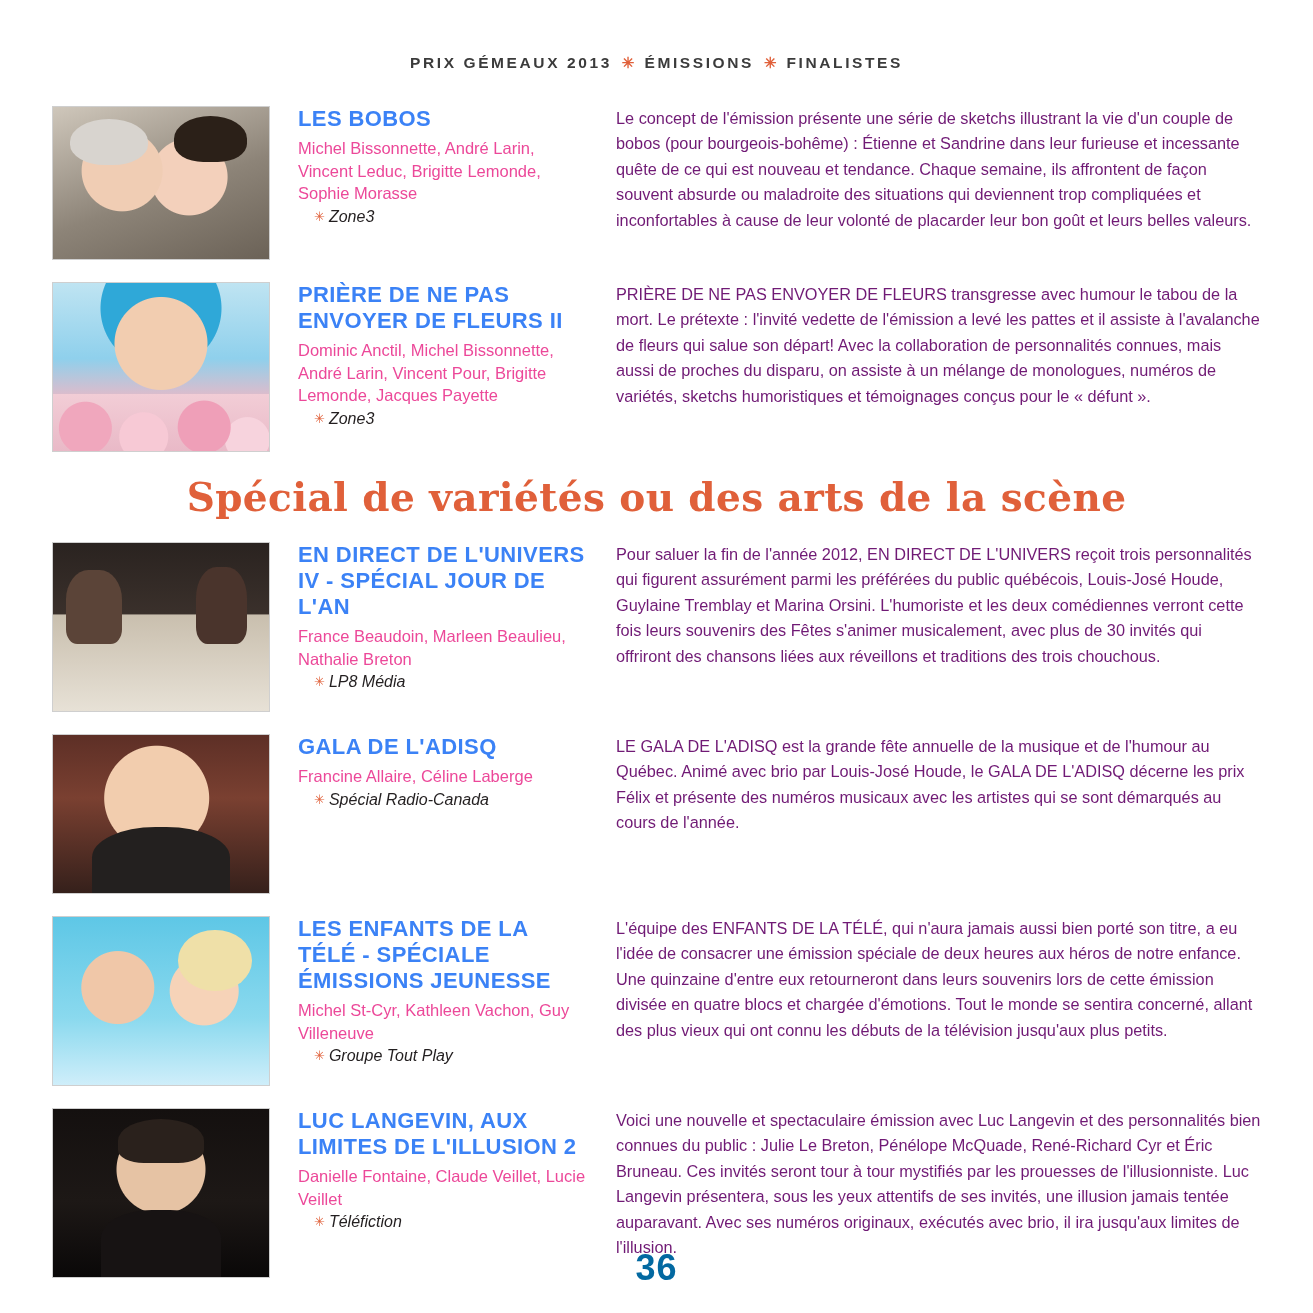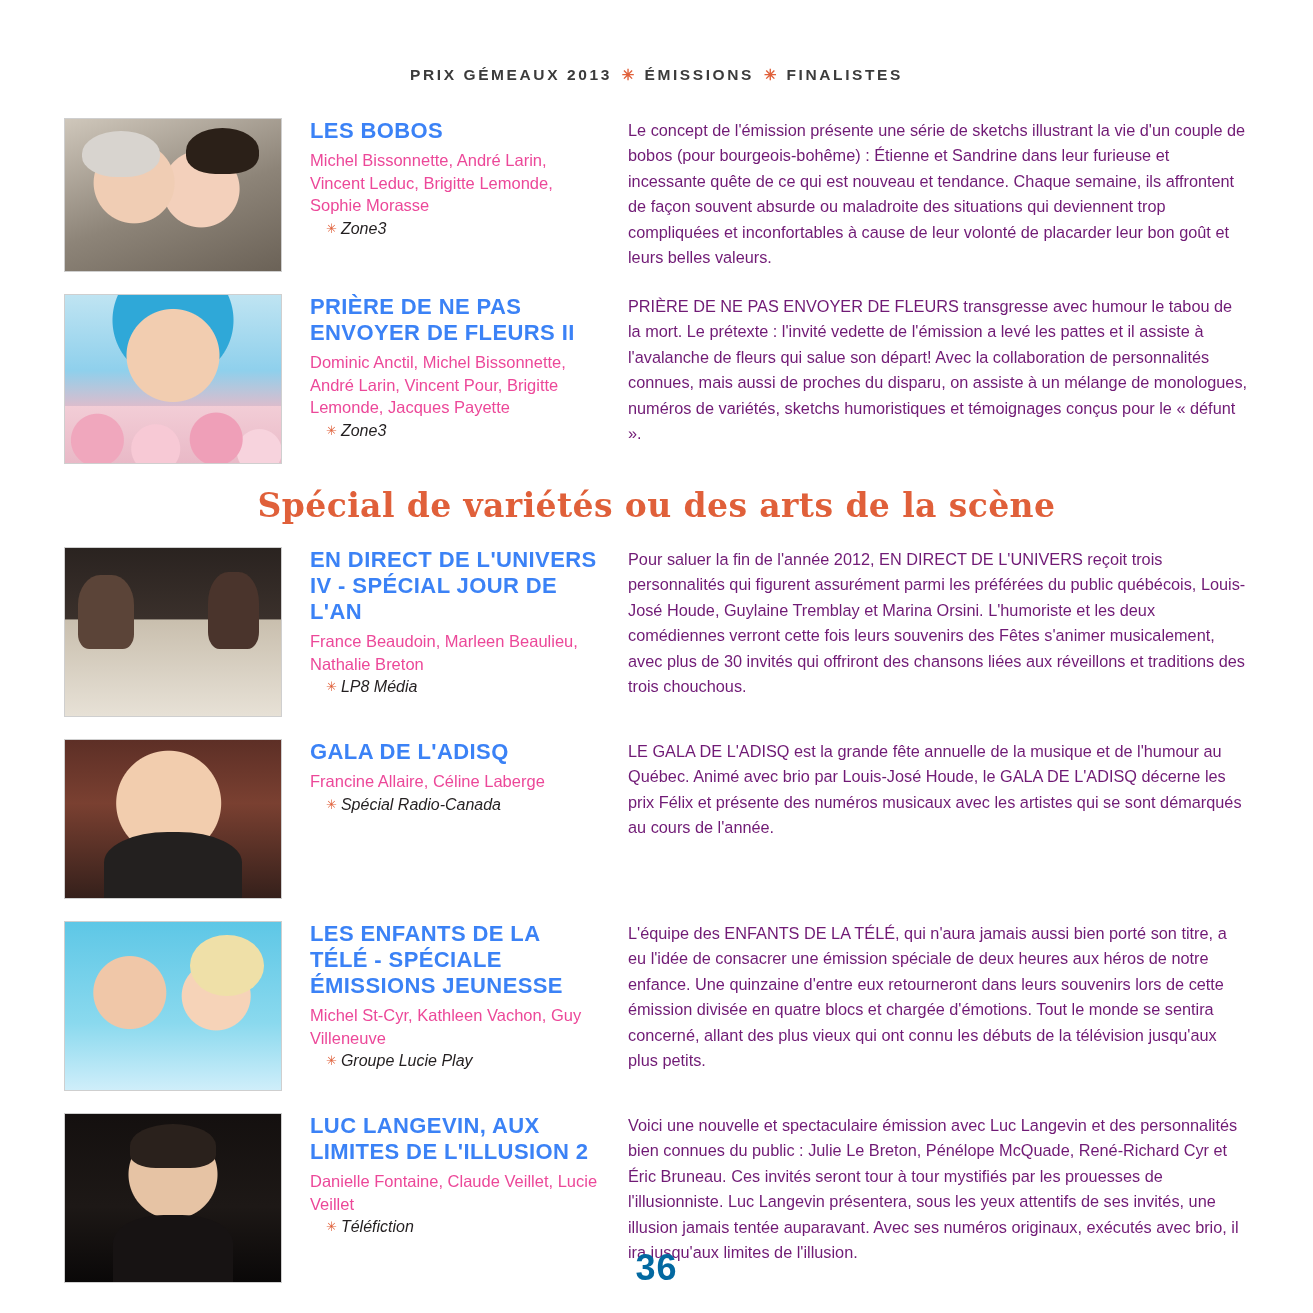--- a/index.html
+++ b/index.html
@@ -13,21 +13,21 @@
     font-family: "Liberation Sans", sans-serif;
     color: #231f20;
     position: relative;
     overflow: hidden;
   }
   .page {
     position: relative;
     width: 1313px;
     height: 1313px;
     box-sizing: border-box;
-    padding: 12px;
+    padding: 0;
   }
 
   
   .page-header {
     text-align: center;
     padding-top: 54px;
     font-size: 15.5px;
     letter-spacing: 2.6px;
     color: #3b3b3b;
     font-weight: bold;
@@ -105,21 +105,21 @@
     font-size: 16.3px;
     line-height: 25.4px;
     text-align: left;
     color: #701a75;
   }
 
   
   .section-heading {
     font-family: "DejaVu Serif", serif;
     color: #e0603a;
-    font-size: 33px;
+    font-size: 39px;
     font-weight: bold;
     text-align: center;
     letter-spacing: 0.4px;
     margin: 16px 0 22px 0;
   }
 
   
   .folio {
     position: absolute;
     bottom: 24px;
@@ -282,21 +282,21 @@
       <div class="desc">LE GALA DE L'ADISQ est la grande fête annuelle de la musique et de l'humour au Québec. Animé avec brio par Louis-José Houde, le GALA DE L'ADISQ décerne les prix Félix et présente des numéros musicaux avec les artistes qui se sont démarqués au cours de l'année.</div>
     </div>
 
     <div class="entry">
       <div class="thumb tall">
         <div class="ph ph-enfants"></div>
       </div>
       <div class="meta">
         <div class="title">LES ENFANTS DE LA TÉLÉ - SPÉCIALE ÉMISSIONS JEUNESSE</div>
         <div class="people">Michel St-Cyr, Kathleen Vachon, Guy Villeneuve</div>
-        <div class="prod"><span class="star">✳</span><span>Groupe Lucie Play</span></div>
+        <div class="prod"><span class="star">✳</span><span>Groupe Tout Play</span></div>
       </div>
       <div class="desc">L'équipe des ENFANTS DE LA TÉLÉ, qui n'aura jamais aussi bien porté son titre, a eu l'idée de consacrer une émission spéciale de deux heures aux héros de notre enfance. Une quinzaine d'entre eux retourneront dans leurs souvenirs lors de cette émission divisée en quatre blocs et chargée d'émotions. Tout le monde se sentira concerné, allant des plus vieux qui ont connu les débuts de la télévision jusqu'aux plus petits.</div>
     </div>
 
     <div class="entry">
       <div class="thumb tall">
         <div class="ph ph-luc"></div>
       </div>
       <div class="meta">
         <div class="title">LUC LANGEVIN, AUX LIMITES DE L'ILLUSION 2</div>

